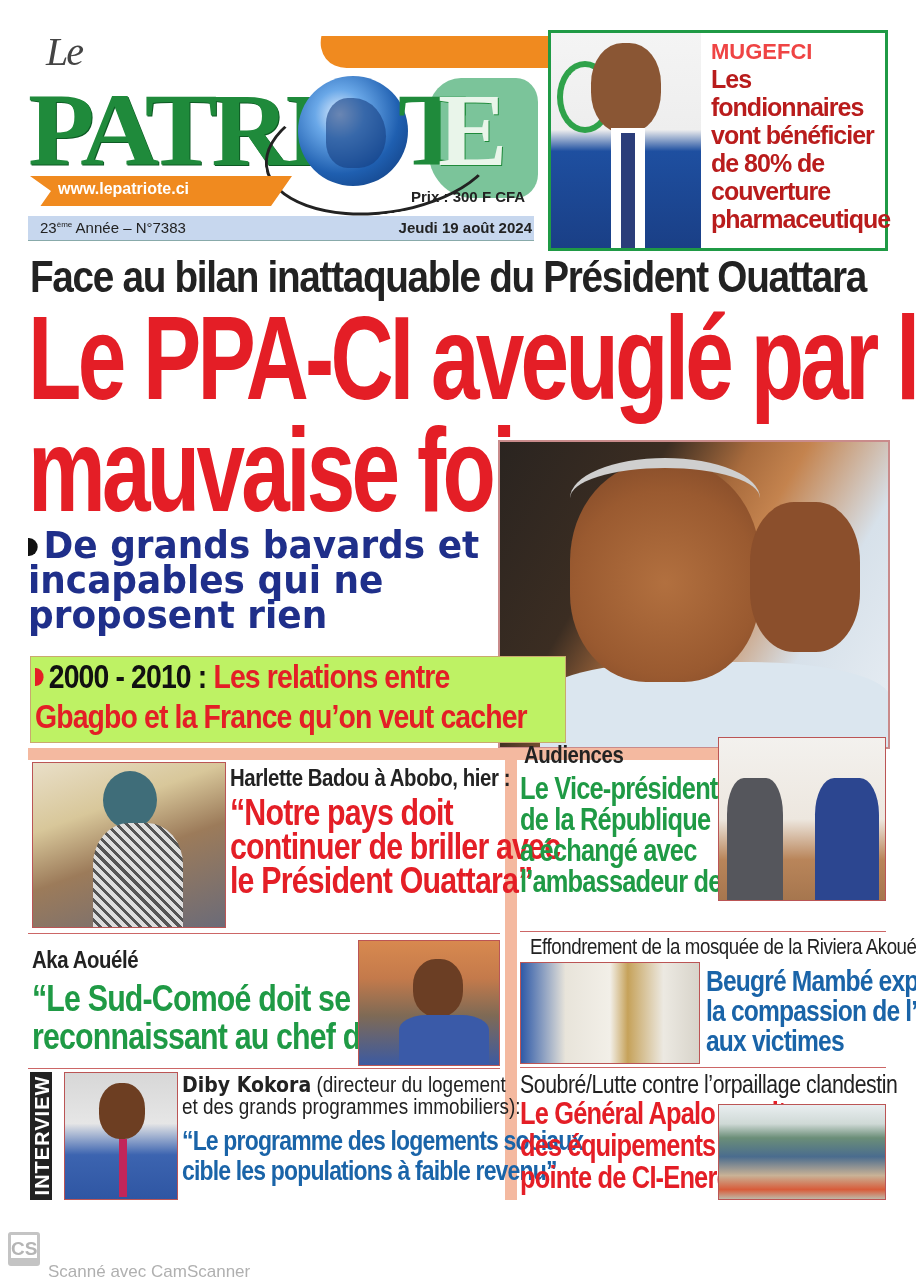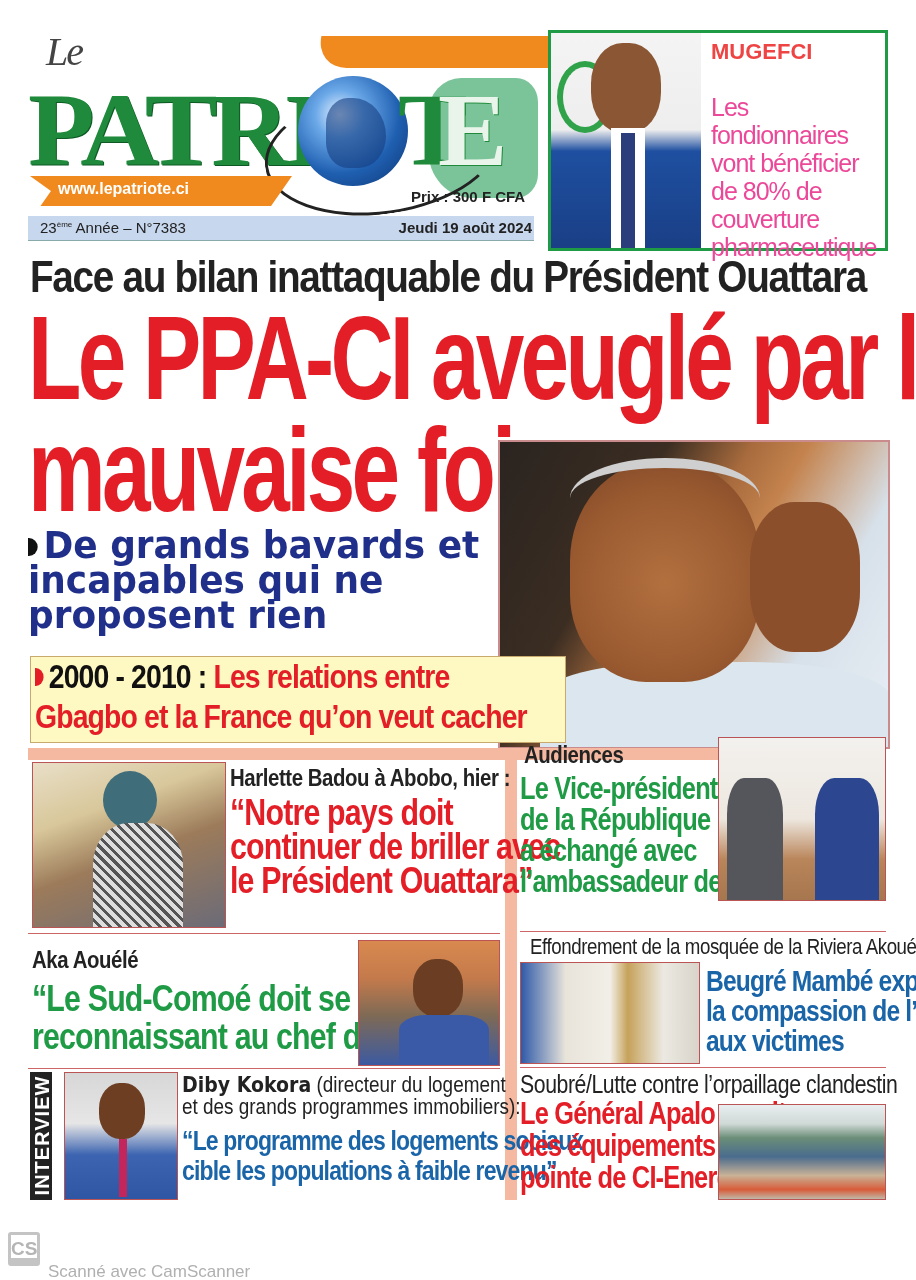--- a/index.html
+++ b/index.html
@@ -26,34 +26,34 @@
   .date{right:8px;top:191px;font-size:15px;font-weight:bold;color:#222;}
   
   #mugefci{left:548px;top:30px;width:334px;height:215px;border:3px solid #1f9a45;background:#fff;}
   .mug-photo{left:0;top:0;width:150px;height:215px;background:linear-gradient(180deg,#f4f4f4 0%,#eee 45%,#1e4fa0 55%,#1a3f86 100%);}
   .mug-head{left:40px;top:10px;width:70px;height:90px;border-radius:45%;background:#8a5634;}
   .mug-shirt{left:60px;top:95px;width:34px;height:120px;background:#fff;}
   .mug-tie{left:70px;top:100px;width:14px;height:115px;background:#2b3d7a;}
   .mug-logo{left:6px;top:28px;width:44px;height:60px;border:6px solid #2fa24a;border-radius:50%;border-right-color:transparent;}
   .mug-text{left:160px;top:6px;width:172px;}
   .mug-kicker{font-size:22px;color:#ef4444;font-weight:bold;}
-  .mug-head-txt{font-size:25px;line-height:28px;color:#ec4899;font-weight:normal;letter-spacing:-1px;margin-top:28px;}
+  .mug-head-txt{font-size:25px;line-height:28px;color:#b91c1c;font-weight:bold;letter-spacing:-1px;}
   
   .surtitle{left:30px;top:252px;width:860px;font-size:44px;font-weight:bold;color:#222;letter-spacing:-1.5px;transform:scaleX(.88);transform-origin:left;white-space:nowrap;}
   .main1{left:28px;top:298px;font-size:118px;font-weight:bold;color:#e41e26;letter-spacing:-5px;line-height:120px;transform:scaleX(.74);transform-origin:left;white-space:nowrap;}
   .main2{left:28px;top:420px;font-size:118px;font-weight:bold;color:#e41e26;letter-spacing:-5px;line-height:100px;transform:scaleX(.74);transform-origin:left;white-space:nowrap;}
   .blue-sub{left:28px;top:528px;width:470px;font-family:"DejaVu Sans",sans-serif;font-weight:bold;font-size:37px;line-height:35px;color:#1f2f8a;letter-spacing:0px;transform:scaleX(.97);transform-origin:left;}
   .bullet{display:inline-block;width:10px;height:18px;background:#111;border-radius:0 10px 10px 0;margin-right:6px;vertical-align:2px;}
   .bullet.red{background:#e41e26;}
   #gbagbo-photo{left:498px;top:440px;width:388px;height:305px;border:2px solid #c98b8b;background:linear-gradient(120deg,#2a2420 0%,#3b2d22 30%,#a86b3d 45%,#c4834e 55%,#d7e1ea 75%,#e8eef4 100%);overflow:hidden;}
   .gb-face{left:70px;top:20px;width:190px;height:220px;border-radius:45% 45% 40% 40%;background:radial-gradient(circle at 50% 55%,#b2703f 0%,#9a5a30 60%,#7a4426 100%);}
   .gb-hair{left:70px;top:16px;width:190px;height:70px;border-radius:50% 50% 0 0;border-top:10px solid #cfcfcf;}
   .gb-hand{left:250px;top:60px;width:110px;height:150px;border-radius:40%;background:#8b4f2c;}
   .gb-shirt{left:40px;top:220px;width:350px;height:90px;background:#dbe6ef;border-radius:40% 40% 0 0;}
-  #yellow-box{left:30px;top:656px;width:534px;height:85px;background:#fef9c3;border:1px solid #c9a96e;}
+  #yellow-box{left:30px;top:656px;width:534px;height:85px;background:#bef264;border:1px solid #c9a96e;}
   .yb-text{left:4px;top:0;font-size:33px;line-height:40px;font-weight:bold;letter-spacing:-1px;transform:scaleX(.86);transform-origin:left;white-space:nowrap;}
   .yb-black{color:#111;}
   .yb-red{color:#e41e26;}
   
   .hsep{background:#f4b9a0;}
   .vsep{background:#f4b9a0;}
   .thinline{background:#c66;height:1px;}
   
   .photo{border:1px solid #b55;}
   .kicker{font-size:24px;color:#222;font-weight:bold;transform:scaleX(.85);transform-origin:left;white-space:nowrap;letter-spacing:-.5px;}

